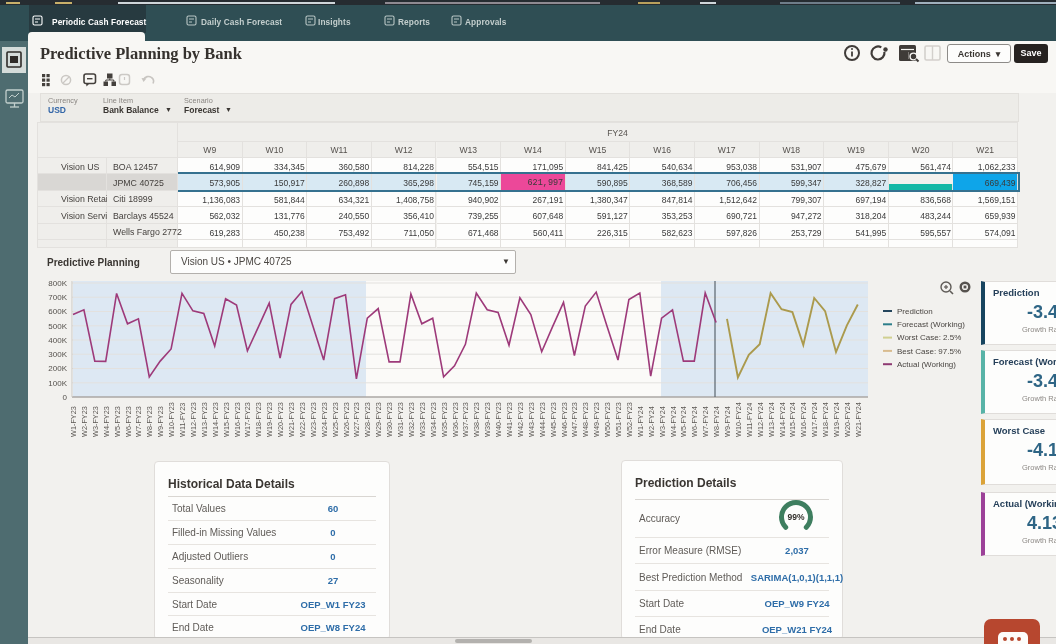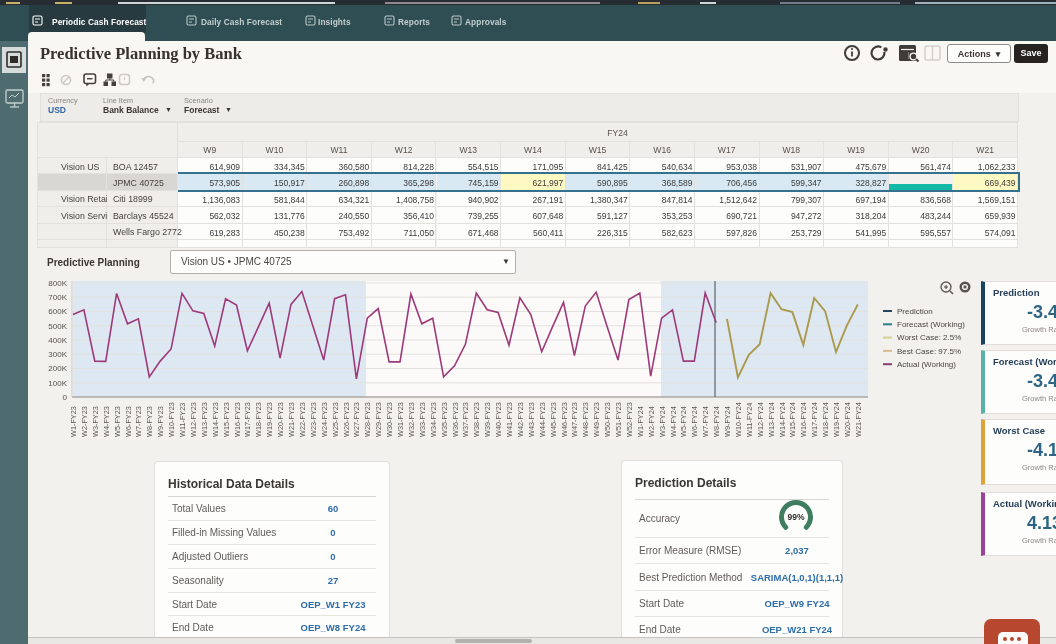--- a/index.html
+++ b/index.html
@@ -73,28 +73,28 @@
 <div class="cell num" style="left:824.2px;top:158.0px;width:64.62px;height:16.4px;">475,679</div>
 <div class="cell num" style="left:888.8px;top:158.0px;width:64.62px;height:16.4px;">561,474</div>
 <div class="cell num" style="left:953.4px;top:158.0px;width:64.62px;height:16.4px;">1,062,233</div>
 <div class="cell rh" style="left:37.0px;top:174.4px;width:70.0px;height:16.4px;border-left:1px solid #e3e1de;background:#d9d7d4;"></div>
 <div class="cell rh" style="left:107.0px;top:174.4px;width:71.0px;height:16.4px;background:#d9d7d4;padding-left:6px;">JPMC 40725</div>
 <div class="cell num" style="left:178.0px;top:174.4px;width:64.62px;height:16.4px;background:#d8e9f3;">573,905</div>
 <div class="cell num" style="left:242.6px;top:174.4px;width:64.62px;height:16.4px;background:#d8e9f3;">150,917</div>
 <div class="cell num" style="left:307.2px;top:174.4px;width:64.62px;height:16.4px;background:#d8e9f3;">260,898</div>
 <div class="cell num" style="left:371.8px;top:174.4px;width:64.62px;height:16.4px;background:#d8e9f3;">365,298</div>
 <div class="cell num" style="left:436.5px;top:174.4px;width:64.62px;height:16.4px;background:#d8e9f3;">745,159</div>
-<div class="cell num" style="left:501.1px;top:174.4px;width:64.62px;height:26px;background:#fef9c3;">621,997</div>
+<div class="cell num" style="left:501.1px;top:174.4px;width:64.62px;height:26px;background:#ec4899;font-family:Liberation Mono, monospace;">621,997</div>
 <div class="cell num" style="left:565.7px;top:174.4px;width:64.62px;height:16.4px;background:#d8e9f3;">590,895</div>
 <div class="cell num" style="left:630.3px;top:174.4px;width:64.62px;height:16.4px;background:#d8e9f3;">368,589</div>
 <div class="cell num" style="left:694.9px;top:174.4px;width:64.62px;height:16.4px;background:#d8e9f3;">706,456</div>
 <div class="cell num" style="left:759.5px;top:174.4px;width:64.62px;height:16.4px;background:#d8e9f3;">599,347</div>
 <div class="cell num" style="left:824.2px;top:174.4px;width:64.62px;height:16.4px;background:#d8e9f3;">328,827</div>
 <div class="cell num" style="left:888.8px;top:184px;width:64.62px;height:16.4px;background:#14b8a6;">504,161</div>
-<div class="cell num" style="left:953.4px;top:174.4px;width:64.62px;height:25px;background:#fef9c3;">669,439</div>
+<div class="cell num" style="left:953.4px;top:174.4px;width:64.62px;height:25px;background:#0ea5e9;">669,439</div>
 <div class="cell rh" style="left:37.0px;top:190.8px;width:70.0px;height:16.4px;border-left:1px solid #e3e1de;">Vision Retail</div>
 <div class="cell rh" style="left:107.0px;top:190.8px;width:71.0px;height:16.4px;padding-left:6px;">Citi 18999</div>
 <div class="cell num" style="left:178.0px;top:190.8px;width:64.62px;height:16.4px;">1,136,083</div>
 <div class="cell num" style="left:242.6px;top:190.8px;width:64.62px;height:16.4px;">581,844</div>
 <div class="cell num" style="left:307.2px;top:190.8px;width:64.62px;height:16.4px;">634,321</div>
 <div class="cell num" style="left:371.8px;top:190.8px;width:64.62px;height:16.4px;">1,408,758</div>
 <div class="cell num" style="left:436.5px;top:190.8px;width:64.62px;height:16.4px;">940,902</div>
 <div class="cell num" style="left:501.1px;top:190.8px;width:64.62px;height:16.4px;">267,191</div>
 <div class="cell num" style="left:565.7px;top:190.8px;width:64.62px;height:16.4px;">1,380,347</div>
 <div class="cell num" style="left:630.3px;top:190.8px;width:64.62px;height:16.4px;">847,814</div>

